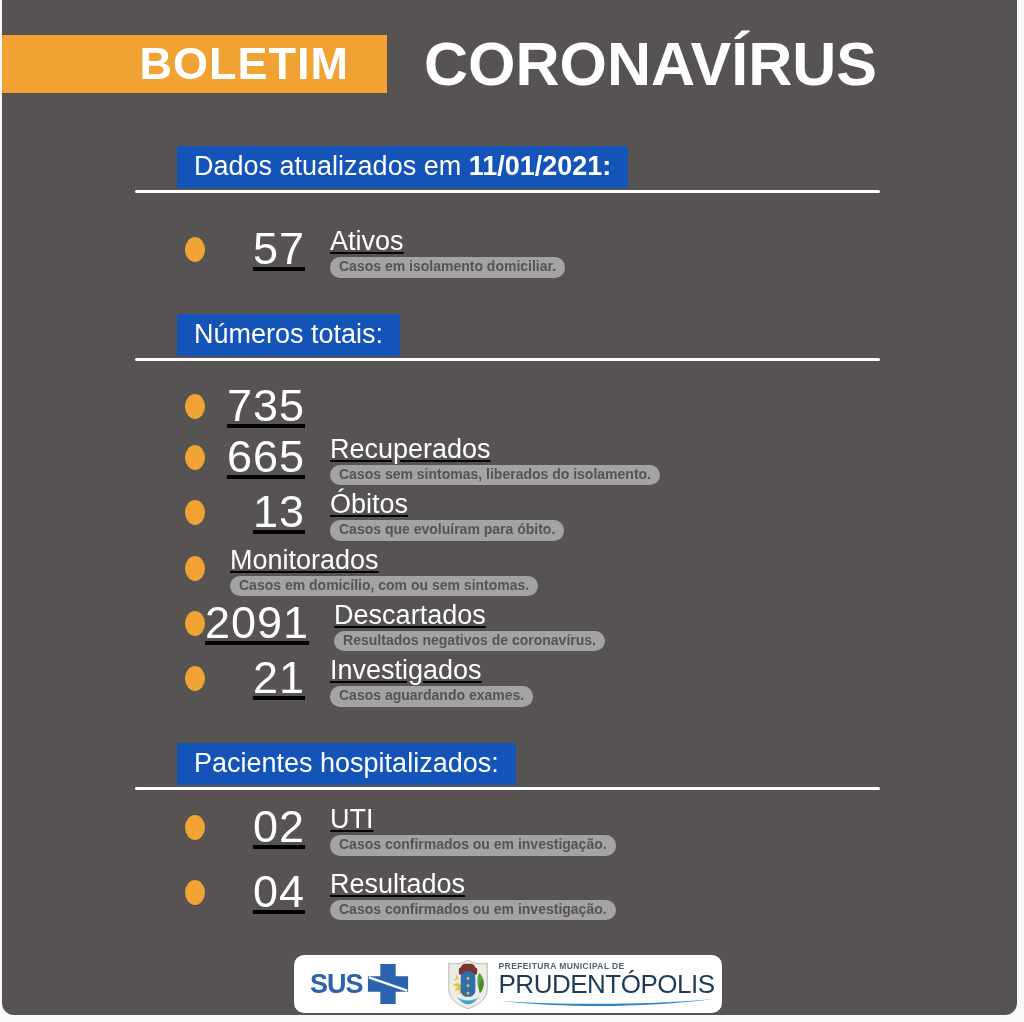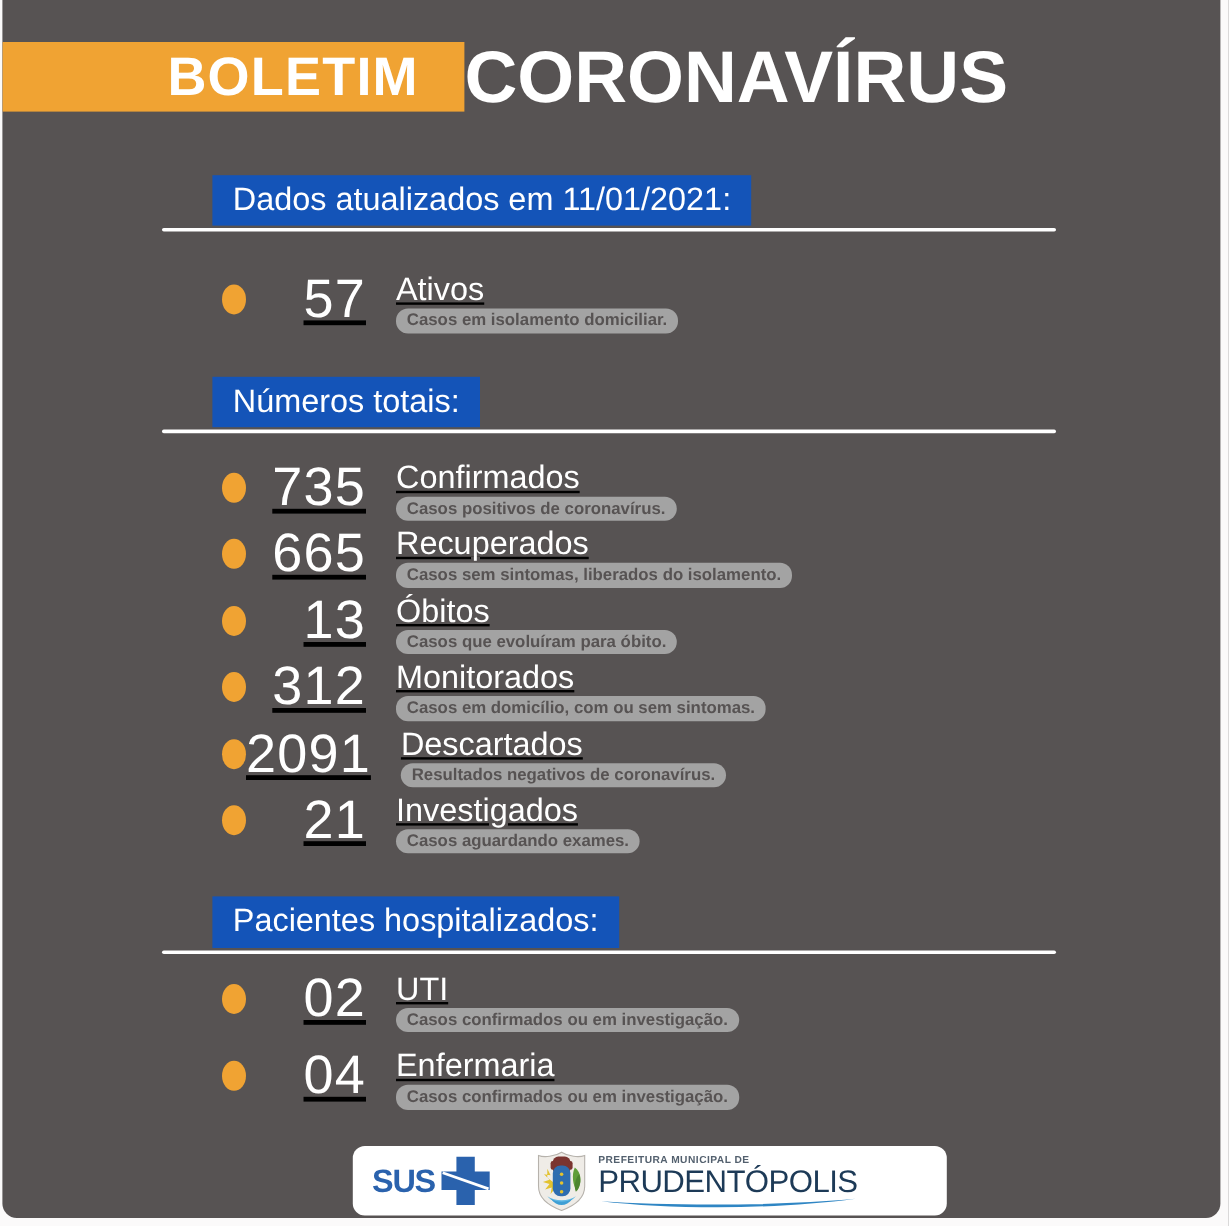--- a/index.html
+++ b/index.html
@@ -6,34 +6,34 @@
   body{
     width:1024px;height:1022px;position:relative;overflow:hidden;
     background:#fbfafa;
     font-family:"Liberation Sans",sans-serif;
   }
   .poster{
     position:absolute;left:2px;top:0;width:1015px;height:1015px;
     background:#575353;border-radius:0 0 12px 12px;overflow:hidden;
   }
   
-  .header{margin-top:35px;display:flex;align-items:center;height:58px;}
+  .header{margin-top:35px;display:flex;align-items:center;height:58px;gap:37px;}
   .kicker-band{
     flex:0 0 385px;height:58px;background:#f0a333;box-sizing:border-box;
     display:flex;align-items:center;justify-content:flex-end;padding-right:38px;
   }
   .kicker{font-size:45px;font-weight:800;color:#ffffff;letter-spacing:1px;}
   .title{font-size:61px;font-weight:800;color:#ffffff;white-space:nowrap;letter-spacing:0;}
   
   .content{margin-left:133px;width:745px;}
   .banner{
     display:inline-block;margin-left:42px;background:#1454b8;color:#ffffff;
     font-size:27px;line-height:1.05;padding:6px 17px 8px;
   }
-  .banner .bold{font-weight:400;}
+  .banner .bold{font-weight:700;}
   .rule{height:3px;background:#ffffff;margin-top:2px;border-radius:2px;}
   .sec1{margin-top:53px;}
   .sec2{margin-top:36px;}
   .sec3{margin-top:36px;}
   .rows{margin-top:33px;}
   .sec2 .rows{margin-top:22px;}
   .sec3 .rows{margin-top:14px;}
   .row{display:flex;align-items:flex-start;padding-left:50px;margin-bottom:4px;text-decoration:underline;}
   .sec3 .row{margin-bottom:13px;}
   .bullet{flex:0 0 auto;width:20px;height:25px;border-radius:50%;background:#f0a333;margin-top:11px;}
@@ -43,21 +43,21 @@
   }
   .labelblock{margin-left:25px;}
   .label{font-size:27px;color:#ffffff;line-height:1.0;margin-top:2px;}
   .note{
     display:inline-block;background:#a3a3a3;color:#575353;
     font-size:14px;font-weight:600;line-height:1.1;
     padding:2px 9px 3px;border-radius:10px;margin-top:2px;white-space:nowrap;
   }
   
   .footer{
-    position:absolute;left:292px;top:955px;width:495px;height:58px;
+    position:absolute;left:292px;top:955px;width:428px;height:58px;
     background:#ffffff;border-radius:10px;box-sizing:border-box;
     display:flex;align-items:center;padding:0 16px;
   }
   .sus{display:flex;align-items:center;}
   .sus-text{font-size:27px;font-weight:800;color:#2a62ad;letter-spacing:-1px;}
   .sus-cross{margin-left:3px;display:flex;}
   .crest{margin-left:36px;display:flex;}
   .org{margin-left:9px;display:flex;flex-direction:column;justify-content:center;}
   .org-small{font-size:8.5px;font-weight:700;color:#53606e;letter-spacing:.4px;}
   .org-big{font-size:26px;font-weight:400;color:#1d3a57;line-height:1.02;letter-spacing:-.5px;white-space:nowrap;}
@@ -92,24 +92,20 @@
 </div>
     </div>
 
     <div class="section sec2">
       <div class="banner"><span>Números totais:</span><span class="bold"></span></div>
       <div class="rule"></div>
       <div class="rows">
   <div class="row">
     <span class="bullet"></span>
     <span class="num">735</span>
-    <span class="labelblock">
-      <span class="label" style="display:block">Confirmados</span>
-      <span class="note">Casos positivos de coronavírus.</span>
-    </span>
   </div>
 
   <div class="row">
     <span class="bullet"></span>
     <span class="num">665</span>
     <span class="labelblock">
       <span class="label" style="display:block">Recuperados</span>
       <span class="note">Casos sem sintomas, liberados do isolamento.</span>
     </span>
   </div>
@@ -118,21 +114,20 @@
     <span class="bullet"></span>
     <span class="num">13</span>
     <span class="labelblock">
       <span class="label" style="display:block">Óbitos</span>
       <span class="note">Casos que evoluíram para óbito.</span>
     </span>
   </div>
 
   <div class="row">
     <span class="bullet"></span>
-    <span class="num">312</span>
     <span class="labelblock">
       <span class="label" style="display:block">Monitorados</span>
       <span class="note">Casos em domicílio, com ou sem sintomas.</span>
     </span>
   </div>
 
   <div class="row">
     <span class="bullet"></span>
     <span class="num">2091</span>
     <span class="labelblock">
@@ -162,21 +157,21 @@
     <span class="labelblock">
       <span class="label" style="display:block">UTI</span>
       <span class="note">Casos confirmados ou em investigação.</span>
     </span>
   </div>
 
   <div class="row">
     <span class="bullet"></span>
     <span class="num">04</span>
     <span class="labelblock">
-      <span class="label" style="display:block">Enfermaria</span>
+      <span class="label" style="display:block">Resultados</span>
       <span class="note">Casos confirmados ou em investigação.</span>
     </span>
   </div>
 </div>
     </div>
 
   </div>
 
   <div class="footer">
     <div class="sus">

